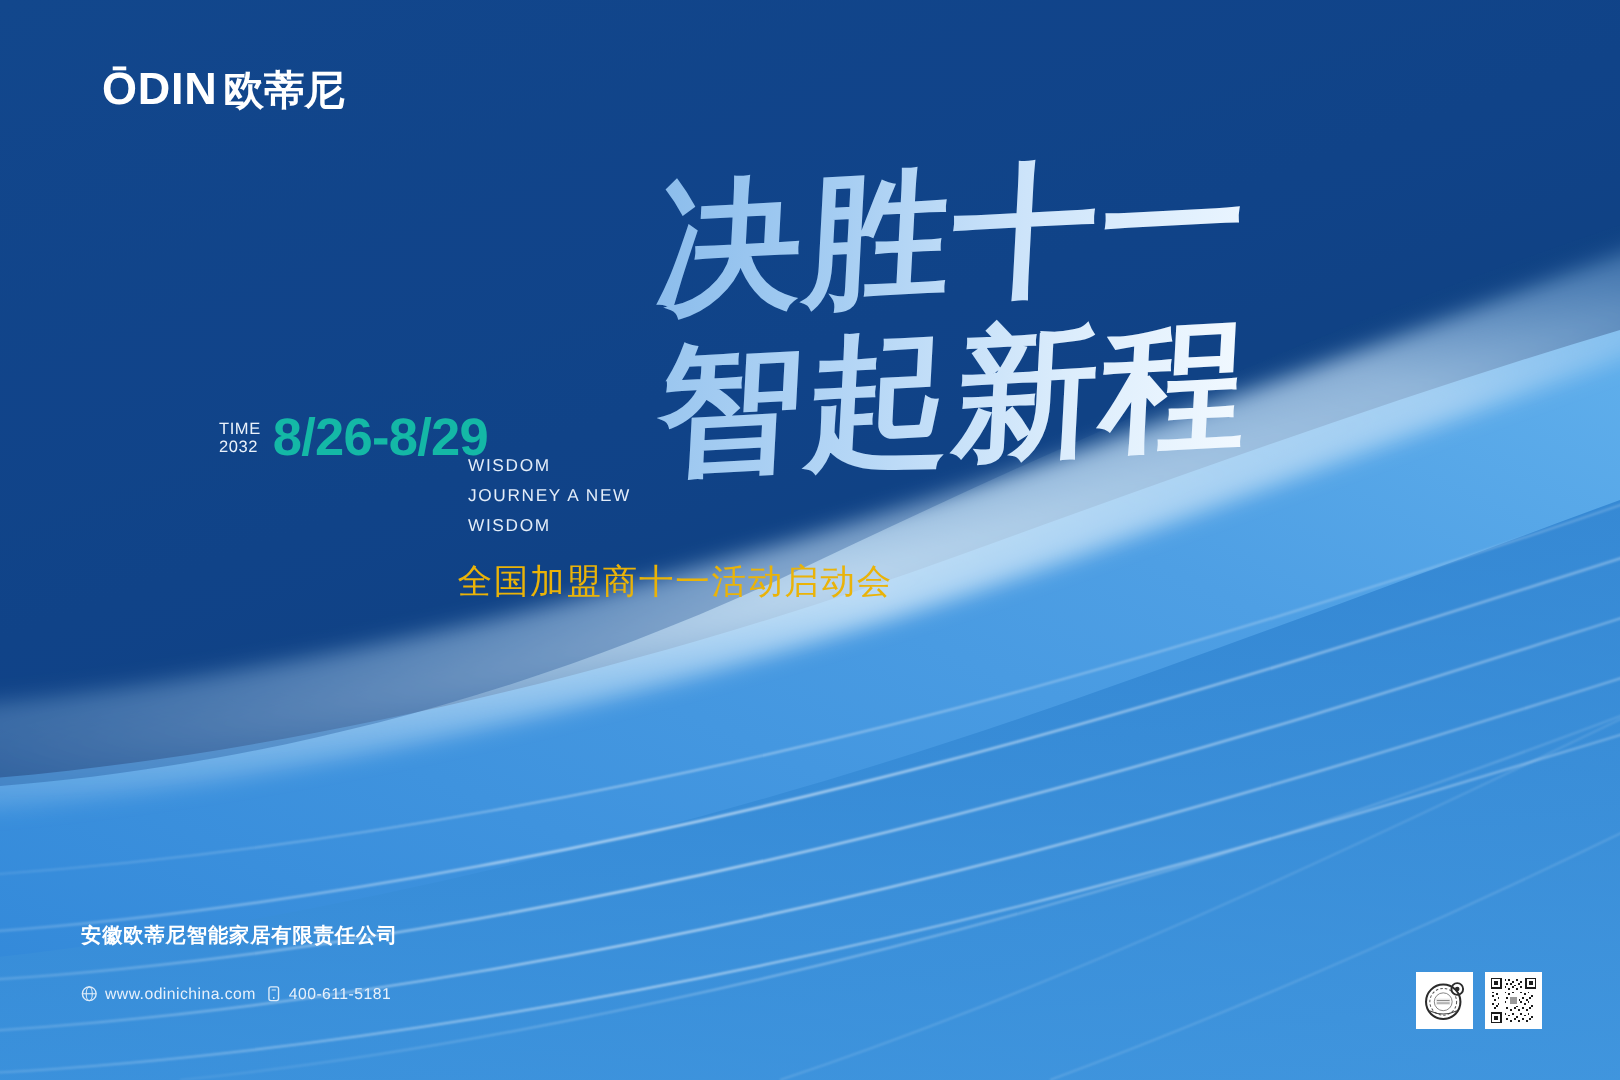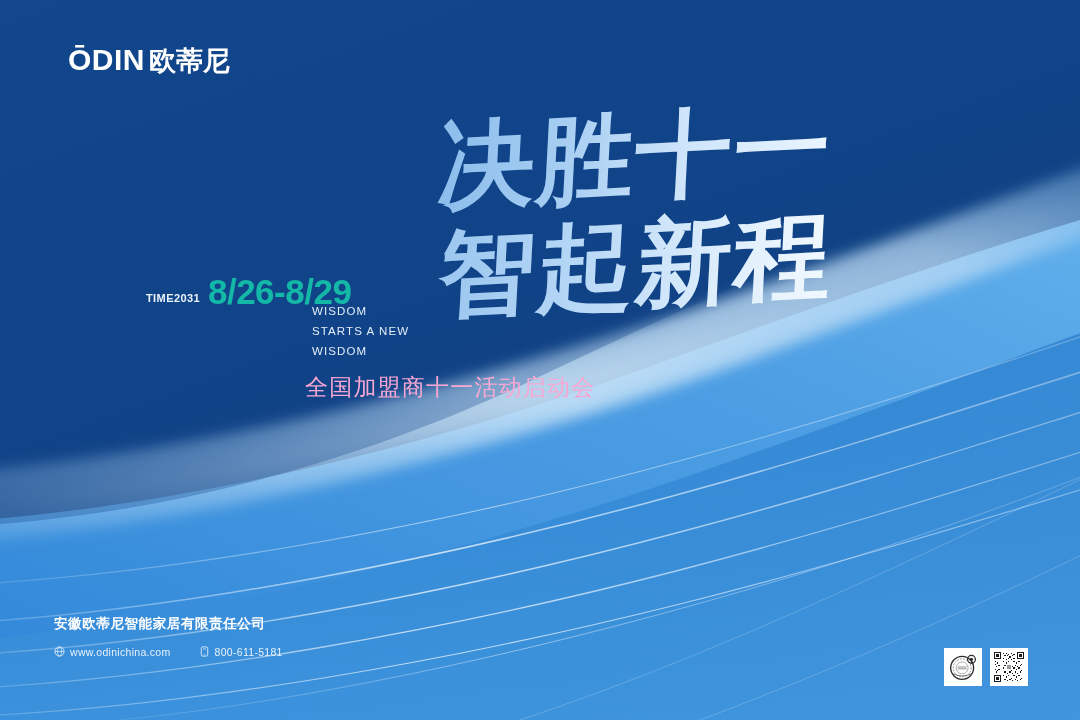--- a/index.html
+++ b/index.html
@@ -76,24 +76,24 @@
     position: absolute;
     left: 146px;
     top: 276px;
     display: flex;
     align-items: flex-end;
     gap: 8px;
     z-index: 20;
   }
   .time-label {
     display: flex;
-    flex-direction: row;
+    flex-direction: column;
     color: #eaf2fb;
     font-size: 11px;
-    font-weight: 700;
+    font-weight: 400;
     line-height: 1.12;
     letter-spacing: 0.4px;
     padding-bottom: 4px;
   }
   .date-main {
     color: #14b8a6;
     font-size: 35px;
     font-weight: 700;
     line-height: 0.92;
     letter-spacing: -0.5px;
@@ -110,21 +110,21 @@
     line-height: 1.72;
     letter-spacing: 1.1px;
     z-index: 20;
   }
 
   
   .subtitle {
     position: absolute;
     left: 305px;
     top: 369px;
-    color: #f9a8d4;
+    color: #eab308;
     font-size: 23px;
     font-weight: 400;
     line-height: 1.58;
     letter-spacing: 1.2px;
     z-index: 20;
   }
   .subtitle div { white-space: nowrap; }
 
   
   .footer {
@@ -134,24 +134,24 @@
     z-index: 20;
   }
   .company {
     color: #ffffff;
     font-size: 13.5px;
     font-weight: 700;
     letter-spacing: 0.6px;
     line-height: 1.3;
   }
   .contacts {
-    margin-top: 13px;
+    margin-top: 24px;
     display: flex;
     align-items: center;
-    gap: 28px;
+    gap: 6px;
     color: #e8f1fb;
     font-size: 10.5px;
     letter-spacing: 0.3px;
   }
   .contact-item {
     display: flex;
     align-items: center;
     gap: 5px;
   }
   .mini-ic {
@@ -274,28 +274,28 @@
         </linearGradient>
       </defs>
       <text class="calli-text" x="6" y="88" font-size="96" fill="url(#gCalli1)" letter-spacing="2" transform="skewX(-6) rotate(-3 6 88)">决胜十一</text>
       <text class="calli-text" x="18" y="196" font-size="96" fill="url(#gCalli2)" letter-spacing="2" transform="skewX(-6) rotate(-3 18 196)">智起新程</text>
     </svg>
   </div>
 
   <div class="date-row">
     <div class="time-label">
       <span>TIME</span>
-      <span>2031</span>
+      <span>2032</span>
     </div>
     <div class="date-main">8/26-8/29</div>
   </div>
 
   <div class="tagline">
     <div>WISDOM</div>
-    <div>STARTS A NEW</div>
+    <div>JOURNEY A NEW</div>
     <div>WISDOM</div>
   </div>
 
   <div class="subtitle">
     <div>全国加盟商十一活动启动会</div>
   </div>
 
   <div class="footer">
     <div class="company">安徽欧蒂尼智能家居有限责任公司</div>
     <div class="contacts">
@@ -306,21 +306,21 @@
           <line x1="2" y1="12" x2="22" y2="12" stroke="#e8f1fb" stroke-width="1.6"></line>
         </svg>
         <span>www.odinichina.com</span>
       </div>
       <div class="contact-item">
         <svg class="mini-ic" viewBox="0 0 24 24">
           <rect x="5" y="2" width="14" height="20" rx="3" fill="none" stroke="#e8f1fb" stroke-width="2"></rect>
           <path d="M9.5 6.5 h5" stroke="#e8f1fb" stroke-width="1.6" stroke-linecap="round"></path>
           <circle cx="12" cy="18" r="1.3" fill="#e8f1fb"></circle>
         </svg>
-        <span>800-611-5181</span>
+        <span>400-611-5181</span>
       </div>
     </div>
   </div>
 
   <div class="badges">
     <div class="badge">
       <svg viewBox="0 0 40 40">
         <rect x="0" y="0" width="40" height="40" fill="#ffffff"></rect>
         <circle cx="19" cy="21" r="13.5" fill="none" stroke="#2b2b2b" stroke-width="1.6"></circle>
         <circle cx="19" cy="21" r="10.5" fill="none" stroke="#555" stroke-width="0.8" stroke-dasharray="2 1.6"></circle>

